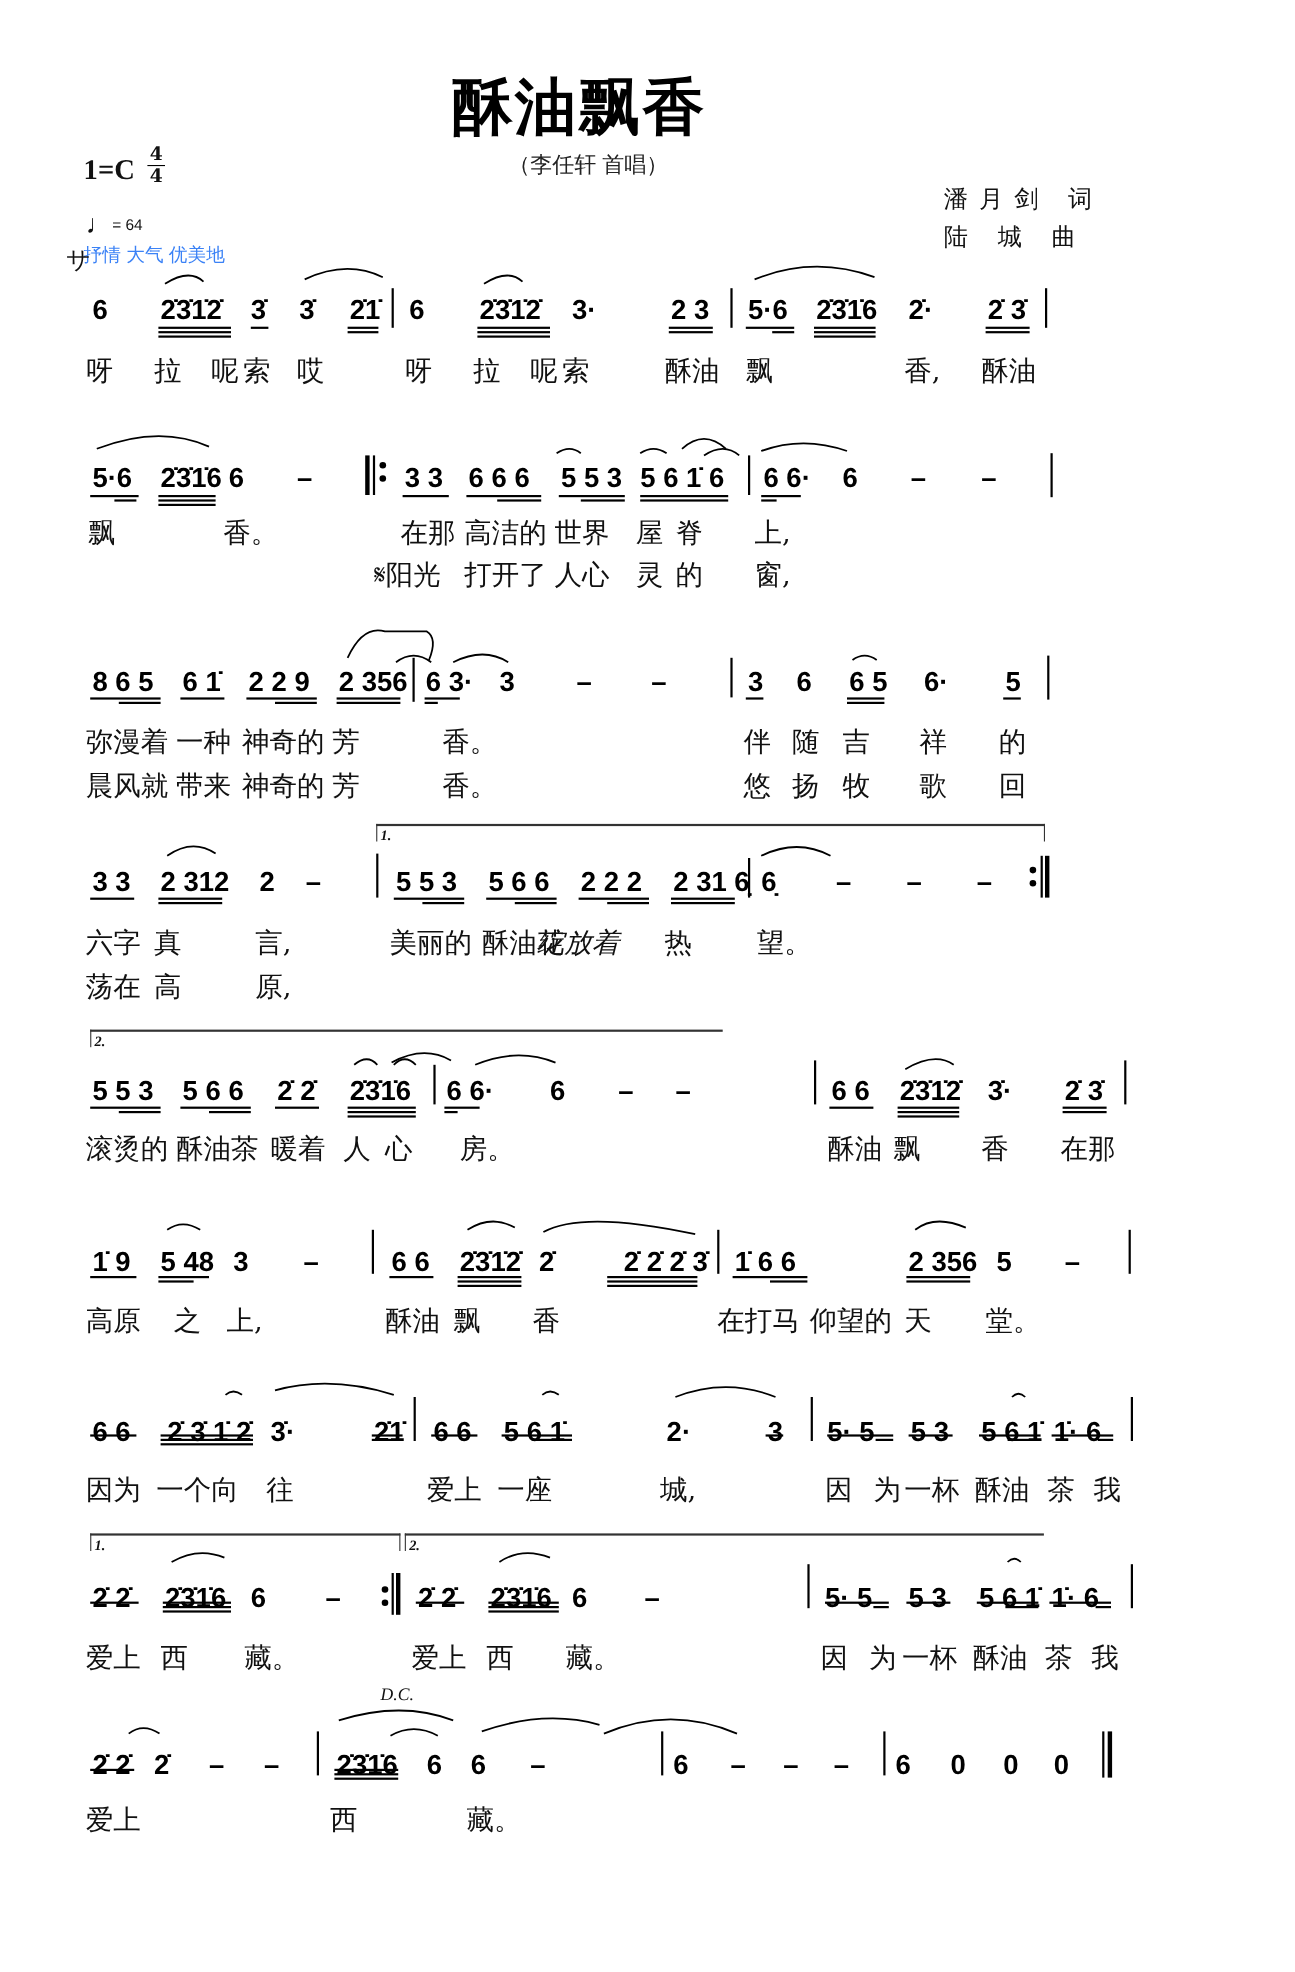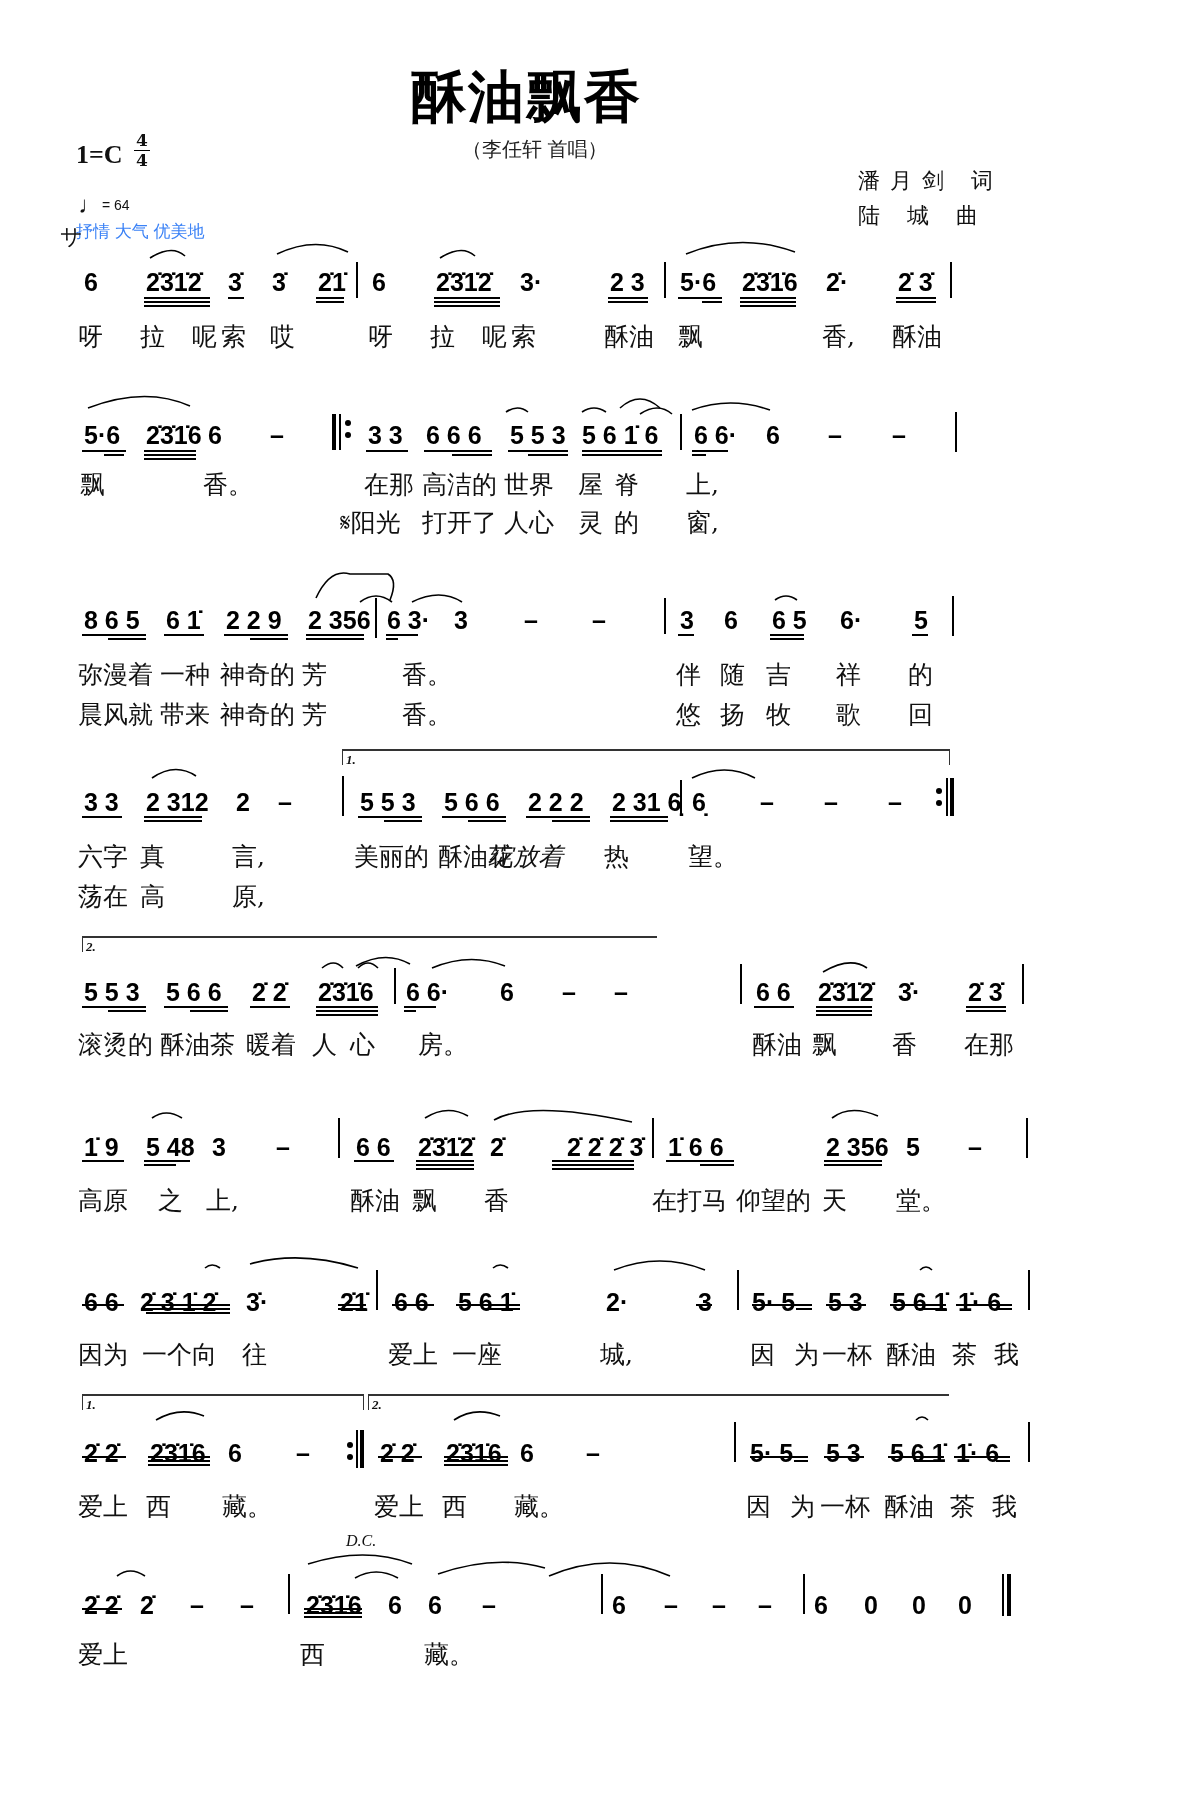--- a/index.html
+++ b/index.html
@@ -384,21 +384,21 @@
   <span class="abs lyric" style="left:412px; top:1186px;">飘</span>
   <span class="abs lyric" style="left:484px; top:1186px;">香</span>
   <span class="abs lyric" style="left:640px; top:1186px;margin-left:12px;">在打马</span>
   <span class="abs lyric" style="left:736px; top:1186px;">仰望的</span>
   <span class="abs lyric" style="left:822px; top:1186px;">天</span>
   <span class="abs lyric" style="left:896px; top:1186px;">堂。</span>
 </div>
 
 <div>
   <span class="abs note" style="left:84px; top:1287px;">6 6</span>
-  <span class="abs note" style="left:140px; top:1287px;">2̇ 3̇ 1̇ 2̇</span>
+  <span class="abs note" style="left:152px; top:1287px;">2̇ 3̇ 1̇ 2̇</span>
   <span class="abs note" style="left:246px; top:1287px;">3̇·</span>
   <span class="abs note" style="left:340px; top:1287px;">2̇1̇</span>
   <div class="bar thin" style="left:376px; top:1270px; height:40px;"></div>
   <span class="abs note" style="left:394px; top:1287px;">6 6</span>
   <span class="abs note" style="left:458px; top:1287px;">5 6 1̇</span>
   <span class="abs note" style="left:606px; top:1287px;">2·</span>
   <span class="abs note" style="left:698px; top:1287px;">3</span>
   <div class="bar thin" style="left:737px; top:1270px; height:40px;"></div>
   <span class="abs note" style="left:752px; top:1287px;">5· 5</span>
   <span class="abs note" style="left:828px; top:1287px;">5 3</span>

